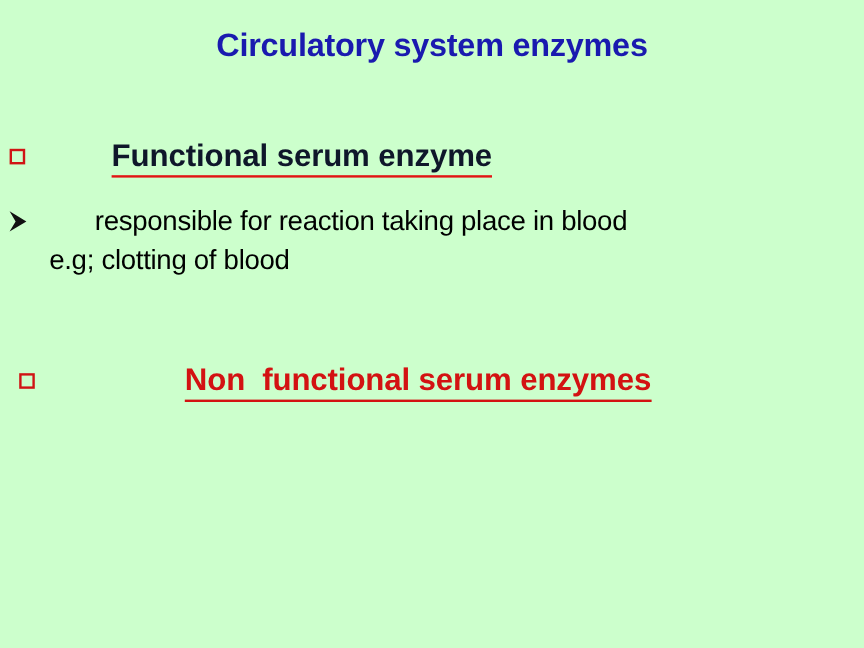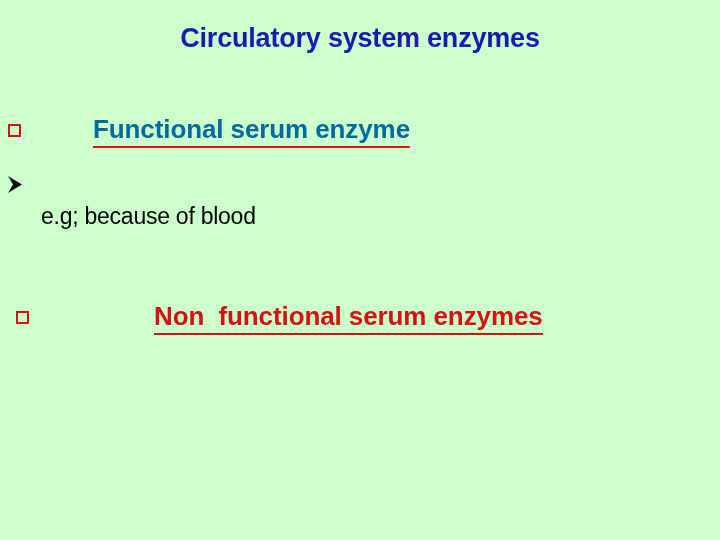--- a/index.html
+++ b/index.html
@@ -58,21 +58,21 @@
   .bullet-arrow {
     flex: 0 0 auto;
     width: 18px;
     height: 22px;
     margin-top: 6px;
     display: block;
   }
 
   
   .heading-text {
-    color: #0369a1;
+    color: #0f172a;
     font-weight: bold;
     font-size: 26px;
     line-height: 32px;
     letter-spacing: -0.1px;
     border-bottom: 2.5px solid #e21414;
     display: inline-block;
     padding-bottom: 1px;
     white-space: pre;
   }
   .heading-text.dark {
@@ -141,21 +141,21 @@
     <span class="gap"></span>
     <span class="heading-text">Functional serum enzyme</span>
   </div>
 
   <div class="row" id="row-functional-body">
     <svg class="bullet-arrow" viewBox="0 0 18 22">
       <path d="M2 2 L16 10.5 L2 19 L7 10.5 Z" fill="#111111"></path>
     </svg>
     <span class="gap"></span>
     <div class="body-text">
-      <span class="indent-first"></span><br><span>e.g; because of blood</span>
+      <span class="indent-first"></span><span>responsible for reaction taking place in blood</span><br><span>e.g; clotting of blood</span>
     </div>
   </div>
 
   <div class="row" id="row-nonfunctional-heading">
     <span class="bullet-square"></span>
     <span class="gap"></span>
     <span class="heading-text dark">Non  functional serum enzymes</span>
   </div>
 
 

